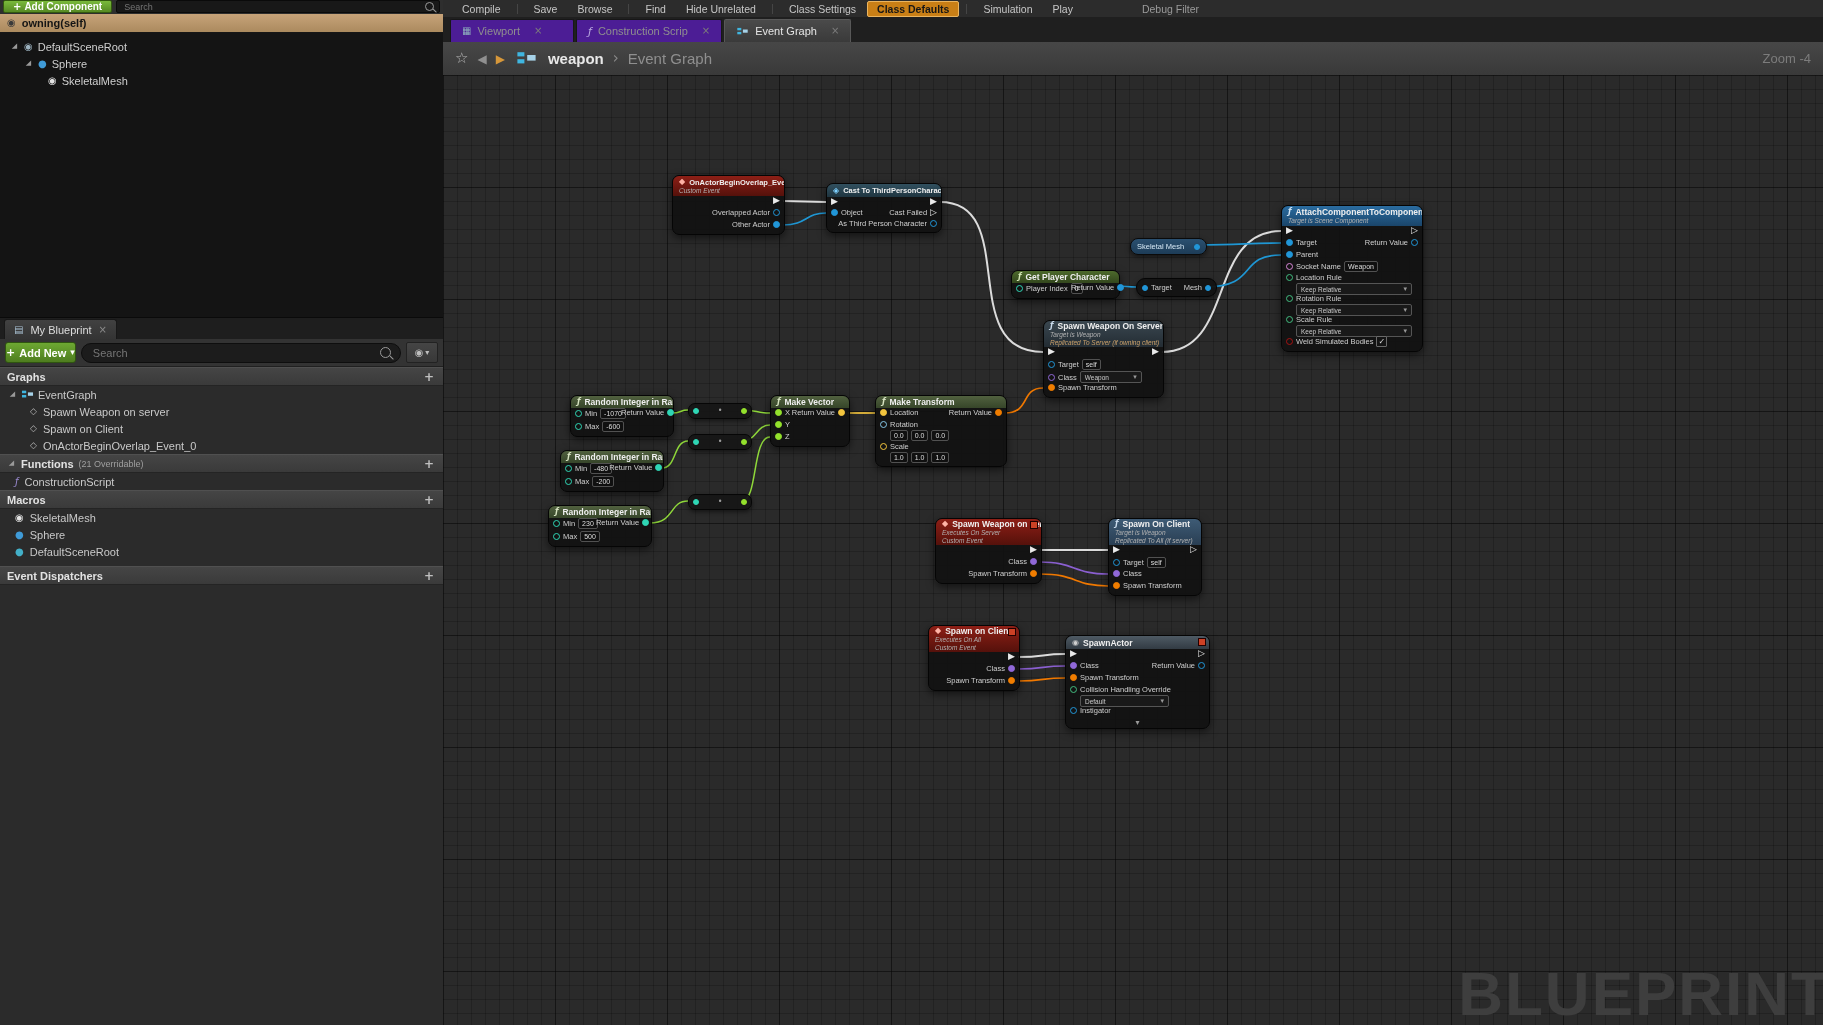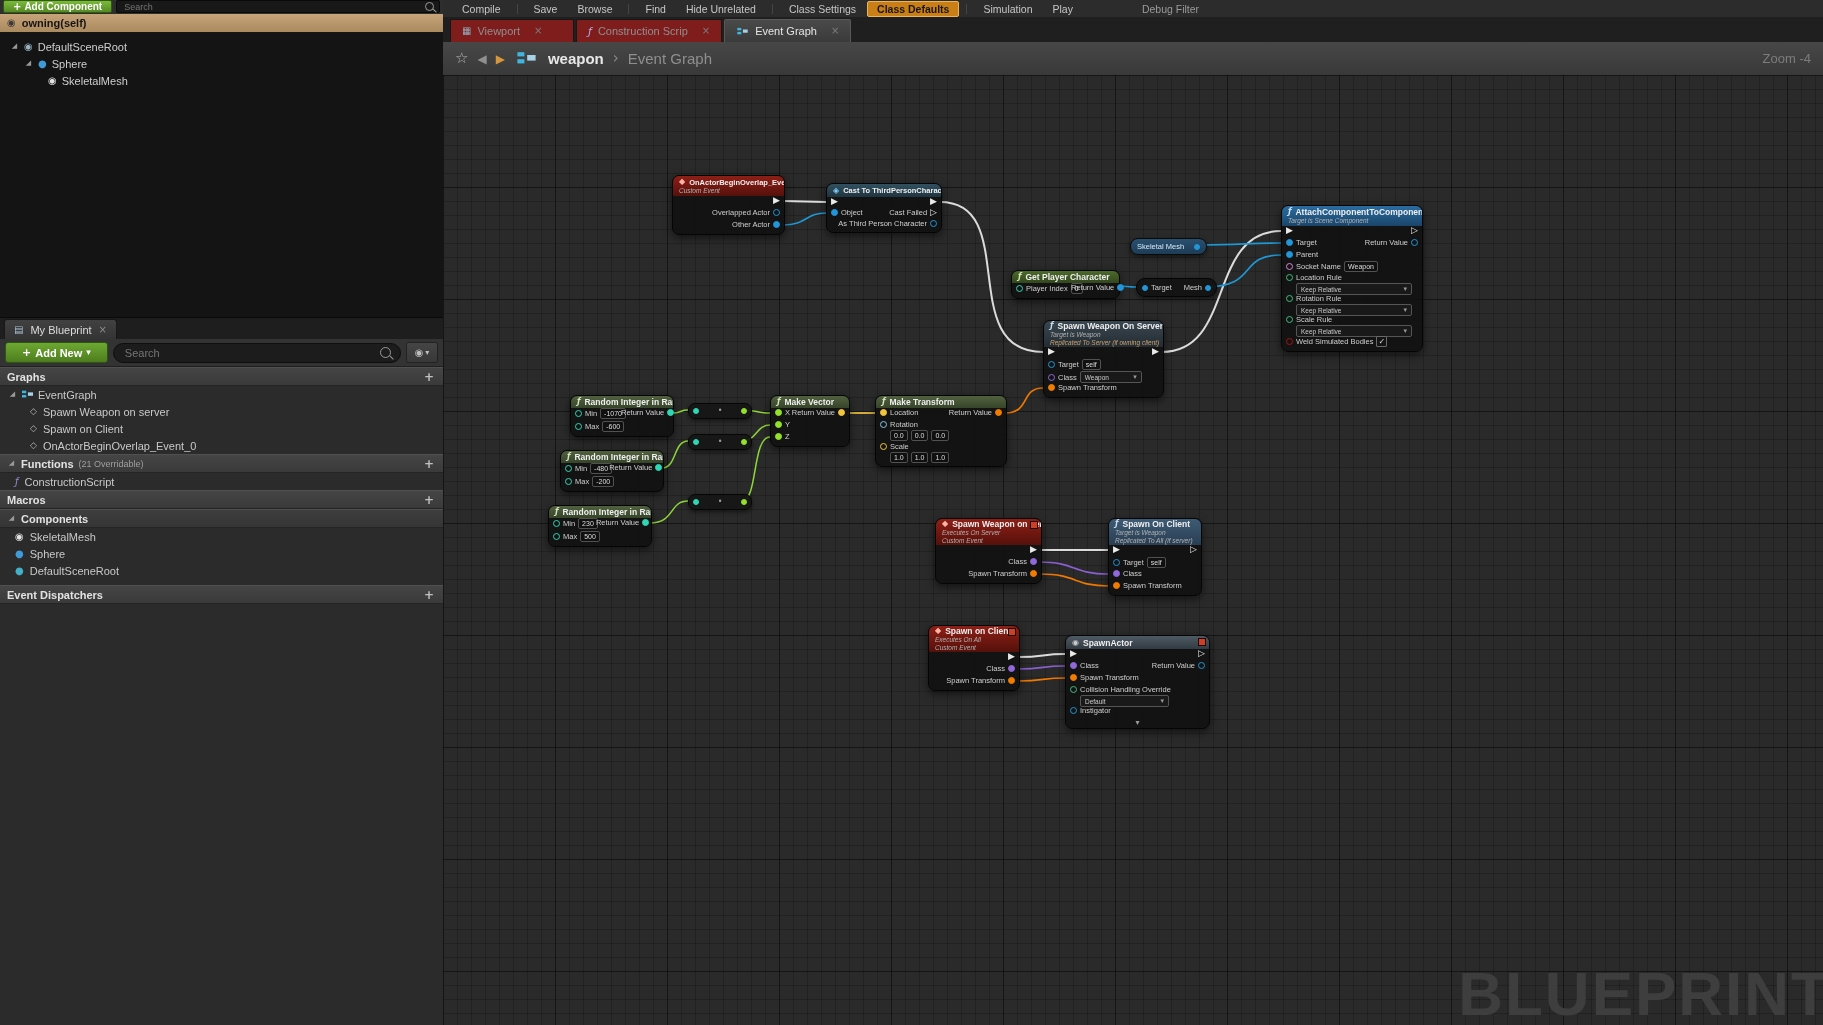--- a/index.html
+++ b/index.html
@@ -36,41 +36,41 @@
   .btn-green{background:linear-gradient(#7aba3c,#568a23);color:#fff;font-size:10px;font-weight:bold;height:11px;line-height:11px;border-radius:2px;border:1px solid #33590f;padding:0 9px;display:flex;gap:3px;align-items:center;white-space:nowrap;}
   .searchbox{flex:1;display:flex;align-items:center;gap:4px;background:#181818;border:1px solid #0a0a0a;border-radius:2px;height:11px;padding:0 5px;}
   .searchbox input{flex:1;background:transparent;border:0;outline:0;color:#bbb;font-size:9px;font-family:inherit;min-width:0;}
   .weapon-row{height:18px;background:linear-gradient(#c7a379,#ab8a5e);display:flex;align-items:center;gap:6px;padding:0 7px;color:#151515;font-size:11px;font-weight:bold;border-bottom:1px solid #161616;}
   .tree-well{height:279px;background:#141414;padding-top:5px;}
   .trow{height:17px;display:flex;align-items:center;gap:5px;font-size:11px;color:#cfcfcf;}
   .exp{color:#9a9a9a;font-size:7px;width:9px;text-align:center;}
   .mb-strip{height:21px;background:#1e1e1e;display:flex;align-items:flex-end;padding-left:4px;border-top:1px solid #0a0a0a;}
   .mb-tab{height:19px;background:linear-gradient(#414141,#343434);border:1px solid #181818;border-bottom:0;border-radius:3px 3px 0 0;display:flex;align-items:center;gap:7px;padding:0 9px;font-size:11px;color:#ddd;}
   .mb-toolbar{height:27px;background:#333;display:flex;align-items:center;gap:5px;padding:0 5px;border-bottom:1px solid #202020;}
-  .addnew{background:linear-gradient(#6da832,#4e7d1f);border:1px solid #2f5510;border-radius:3px;height:19px;display:flex;align-items:center;gap:4px;padding:0 16px;color:#fff;font-size:11px;font-weight:bold;}
+  .addnew{background:linear-gradient(#6da832,#4e7d1f);border:1px solid #2f5510;border-radius:3px;height:19px;display:flex;align-items:center;gap:4px;padding:0 0;color:#fff;font-size:11px;font-weight:bold;}
   .mb-search{flex:1;display:flex;align-items:center;gap:5px;background:#1c1c1c;border:1px solid #0e0e0e;border-radius:10px;height:18px;padding:0 9px;}
   .mb-search input{flex:1;background:transparent;border:0;outline:0;color:#bbb;font-size:11px;font-family:inherit;min-width:0;}
   .eyebtn{width:30px;height:19px;background:linear-gradient(#454545,#383838);border:1px solid #222;border-radius:2px;display:flex;align-items:center;justify-content:center;gap:2px;color:#bfbfbf;font-size:10px;}
   #mb-list{flex:1;background:#2b2b2b;overflow:hidden;}
   .sect{height:17px;background:linear-gradient(#454545,#3a3a3a);border-top:1px solid #505050;border-bottom:1px solid #242424;display:flex;align-items:center;gap:5px;padding:0 7px;font-size:11px;font-weight:bold;color:#e2e2e2;}
   .sect .note{font-weight:normal;font-size:9px;color:#9f9f9f;}
   .plusbtn{margin-left:auto;color:#c0c0c0;font-size:12px;width:14px;text-align:center;}
   .item{height:17px;display:flex;align-items:center;gap:6px;padding-left:15px;font-size:11px;color:#c9c9c9;}
   .item.sub{padding-left:30px;}
 
   
   #toolbar{position:absolute;left:443px;top:0;right:0;height:17px;background:#2c2c2c;border-bottom:1px solid #191919;display:flex;align-items:center;gap:2px;padding:0 10px;font-size:10.5px;color:#c6c6c6;}
   .tbtn{padding:1px 9px;white-space:nowrap;}
   .tbtn.hl{background:#c97f16;color:#161616;border:1px solid #eab45f;border-radius:2px;font-weight:bold;}
   .vsep{width:1px;height:10px;background:#454545;margin:0 5px;}
   .dbg{margin-left:58px;color:#9a9a9a;}
   #tabbar{position:absolute;left:443px;top:17px;right:0;height:25px;background:#1f1f1f;display:flex;align-items:flex-end;gap:2px;padding-left:7px;}
   .tab{height:22px;display:flex;align-items:center;gap:6px;padding:0 11px;font-size:11px;min-width:100px;border-radius:2px 2px 0 0;}
   .tab .cls{color:#7c7c7c;font-size:10px;margin-left:8px;}
-  .tab.inactive{background:#7f1d1d;color:#8f8f8f;border:1px solid #171717;border-bottom:0;margin-top:38px;}
+  .tab.inactive{background:#4c1d95;color:#8f8f8f;border:1px solid #171717;border-bottom:0;margin-top:38px;}
   .tab.active{background:linear-gradient(#4a4a4a,#3a3a3a);color:#e5e5e5;border:1px solid #585858;border-bottom:0;}
   #crumbbar{position:absolute;left:443px;top:42px;right:0;height:33px;background:linear-gradient(#474747,#393939);border-bottom:1px solid #141414;display:flex;align-items:center;gap:9px;padding:0 12px;}
   .star{color:#b5b5b5;font-size:15px;}
   .navarrow{font-size:12px;}
   .crumb-root{font-size:15px;font-weight:bold;color:#e8e8e8;}
   .crumb-sep{font-size:15px;color:#8a8a8a;}
   .crumb-cur{font-size:15px;color:#8f8f8f;}
   .zoom{margin-left:auto;color:#7c7c7c;font-size:13px;white-space:nowrap;}
 
   
@@ -217,24 +217,20 @@
       <div class="item">
           <span class="ic i-f" style="color:#9a8ad0;font-size:10px;"></span>
           <span>ConstructionScript</span>
         </div>
 
       <div class="sect">
         <span>Macros</span>
         <span class="plusbtn ic i-plus"></span>
       </div>
 
-      <div class="sect" style="background:linear-gradient(#3e3e3e,#353535);">
-        <span class="exp ic i-exp"></span>
-        <span>Components</span>
-      </div>
       <div class="item">
           <span class="ic i-dot" style="color:#e3e3e3;font-size:10px;"></span>
           <span>SkeletalMesh</span>
         </div>
       <div class="item">
           <span class="ic i-sph" style="color:#3f9bd8;font-size:10px;"></span>
           <span>Sphere</span>
         </div>
       <div class="item">
           <span class="ic i-sph" style="color:#43b0c8;font-size:10px;"></span>

